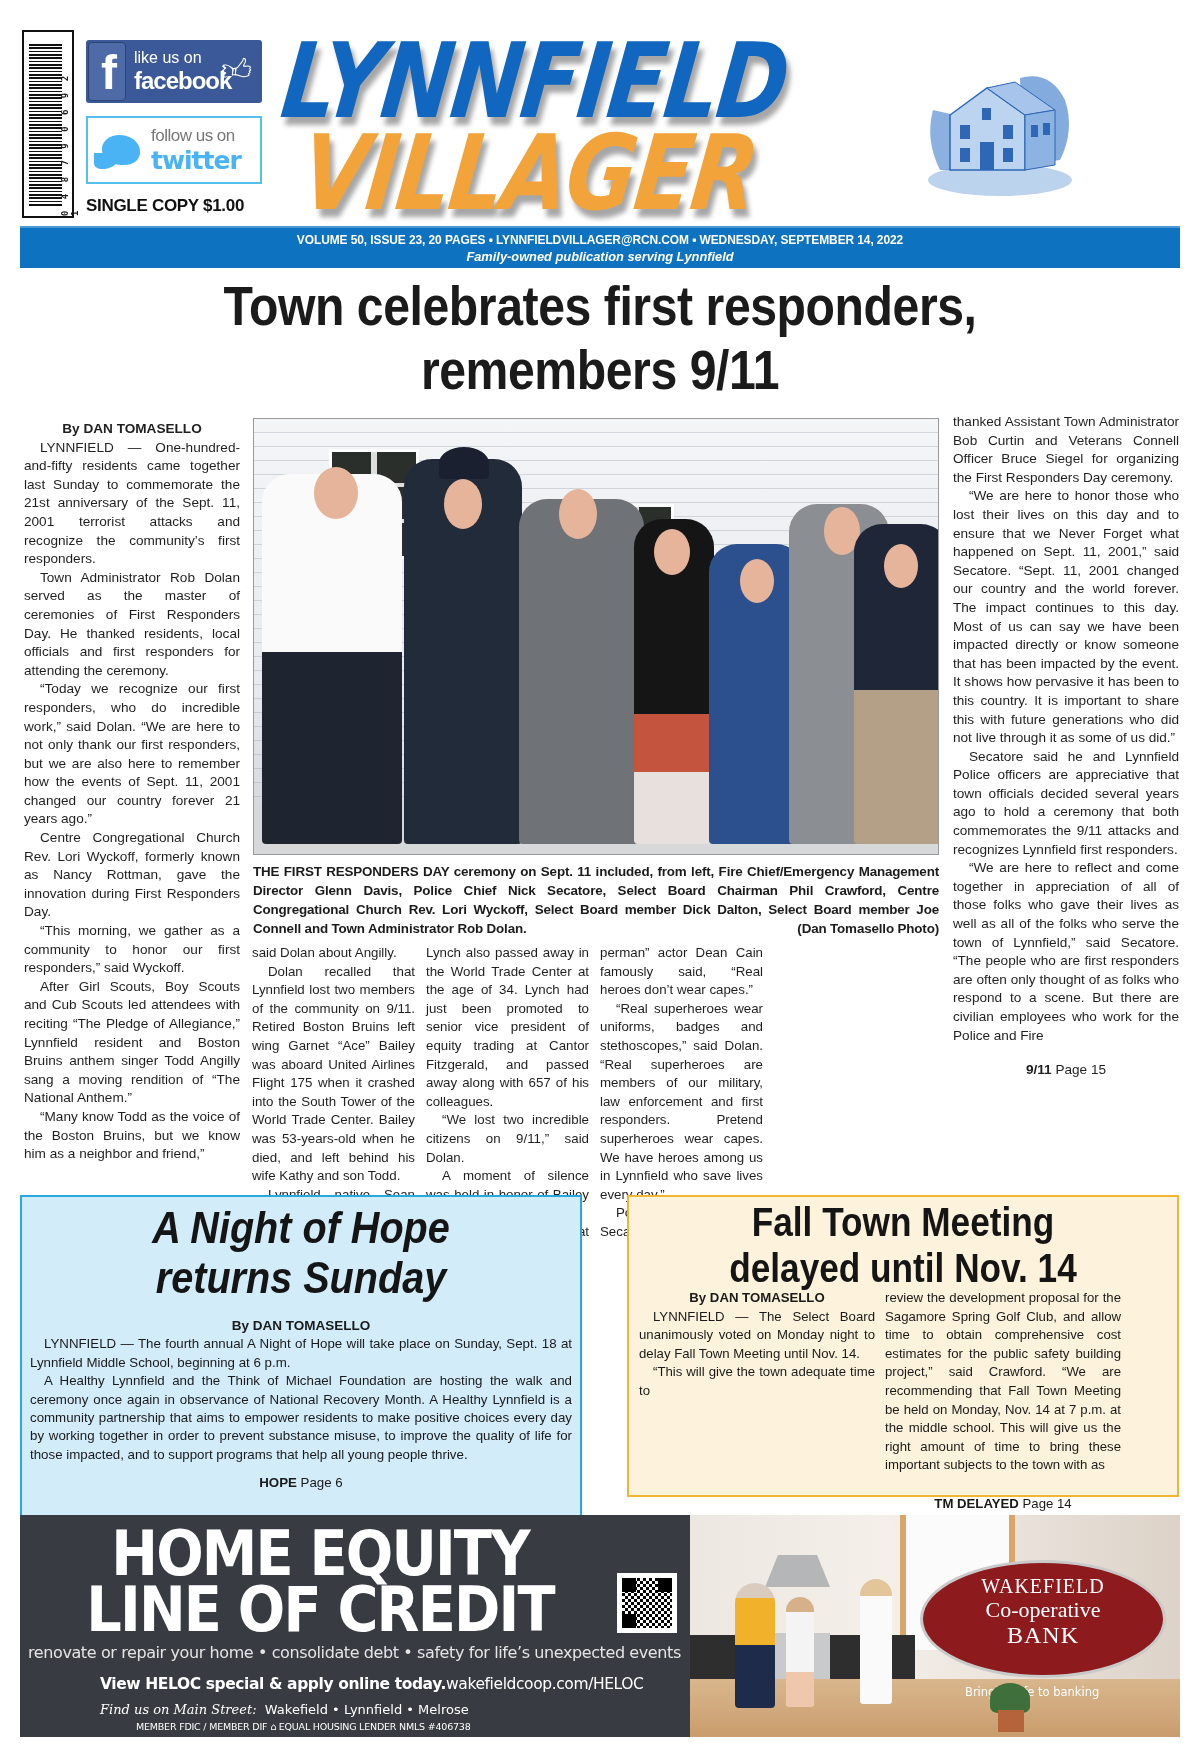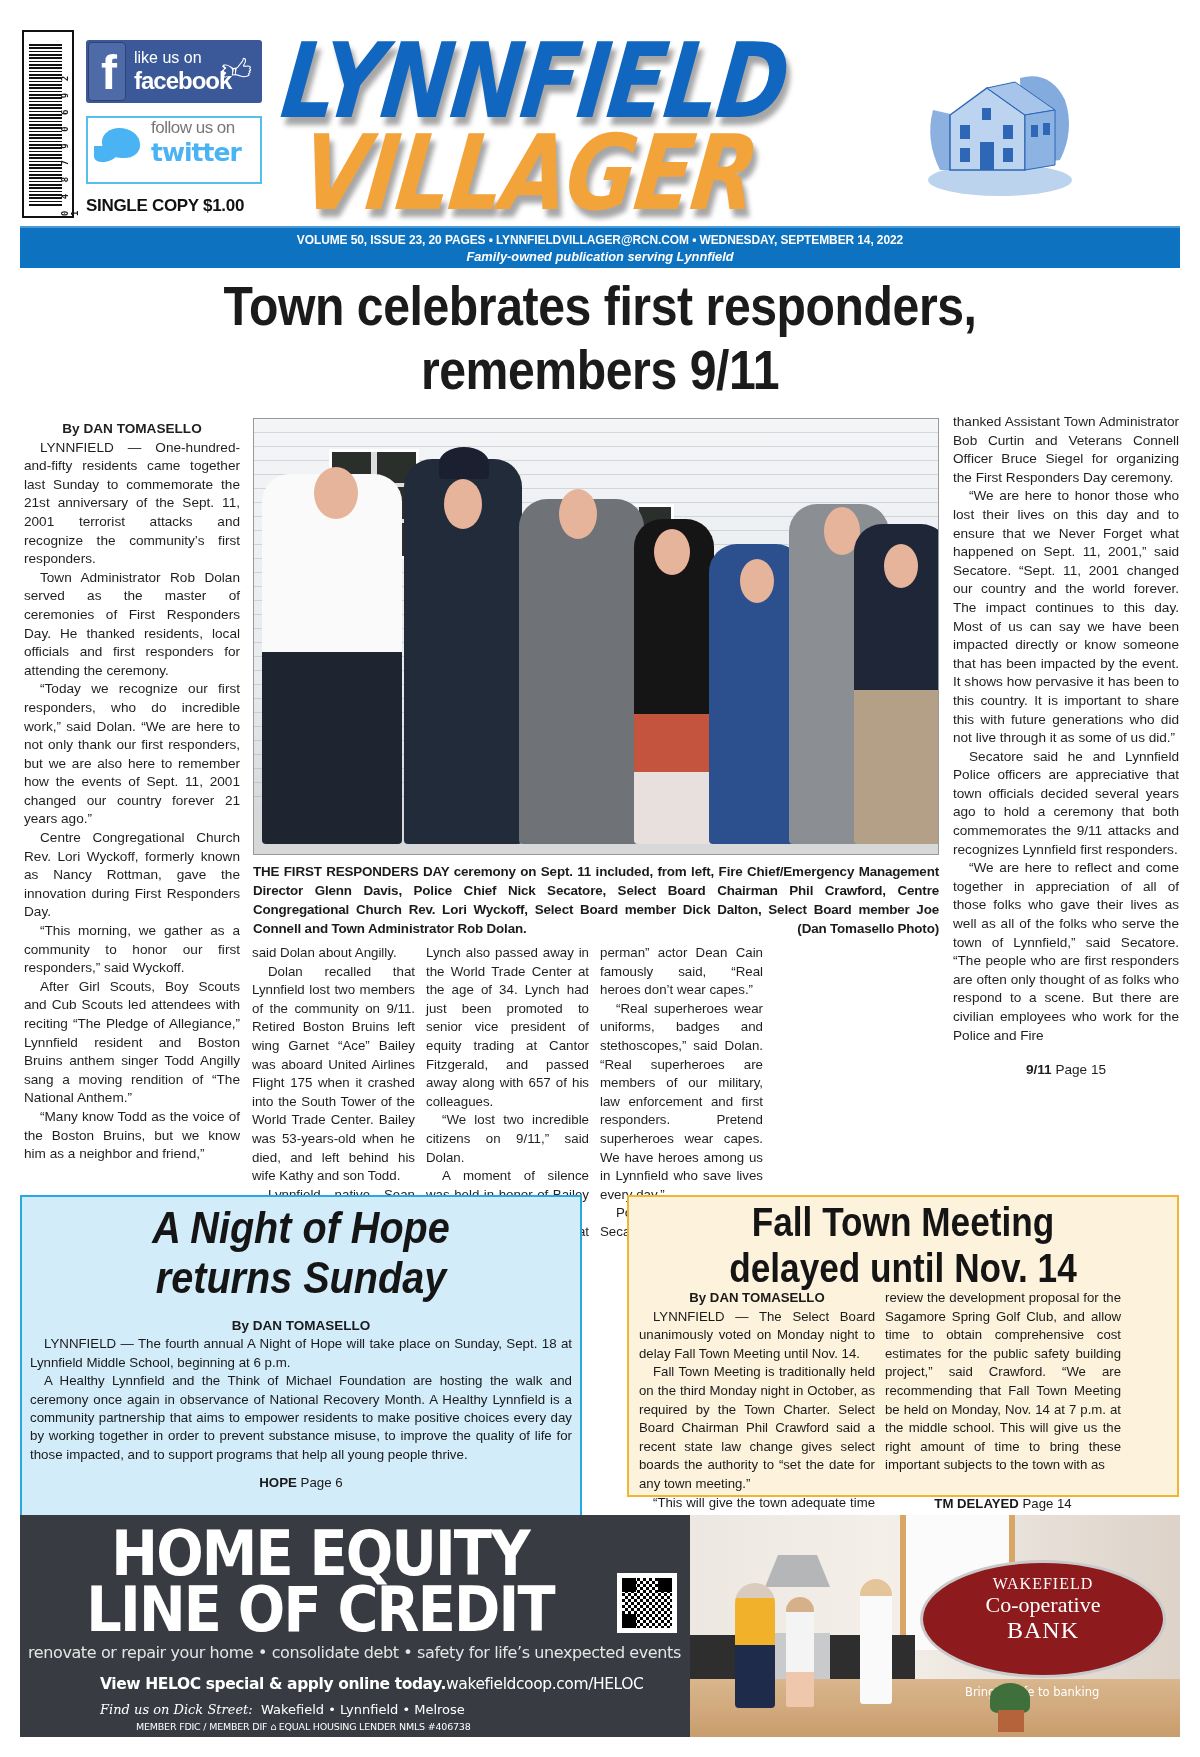--- a/index.html
+++ b/index.html
@@ -13,21 +13,21 @@
   .barcode .digits { position: absolute; right: 2px; top: 40px; width: 10px; font: bold 9px "DejaVu Sans Mono", monospace; writing-mode: vertical-rl; transform: rotate(180deg); letter-spacing: 3px; }
 
   .fb-badge { position: absolute; left: 86px; top: 40px; width: 176px; height: 63px; background: #3b5998; border-radius: 3px; display: flex; align-items: center; }
   .fb-badge .f-box { width: 38px; height: 59px; margin-left: 2px; background: #4e6ba8; border-radius: 4px; border: 1px solid #2d4373; position: relative; overflow: hidden; }
   .fb-badge .f-box span { position: absolute; left: 12px; top: 2px; font: bold 48px "Liberation Sans", sans-serif; color: #fff; }
   .fb-badge .txt { margin-left: 8px; color: #fff; line-height: 1; }
   .fb-badge .t1 { font: 16px "Liberation Sans Narrow", "Liberation Sans", sans-serif; }
   .fb-badge .t2 { font: bold 24px "Liberation Sans", sans-serif; letter-spacing: -1px; }
   .fb-badge .thumb { position: absolute; right: 10px; top: 12px; font-size: 30px; color: #fff; }
 
-  .tw-badge { position: absolute; left: 86px; top: 116px; width: 176px; height: 68px; border: 2px solid #55c0ee; background: #fff; display: flex; align-items: flex-start; }
+  .tw-badge { position: absolute; left: 86px; top: 116px; width: 176px; height: 68px; border: 2px solid #55c0ee; background: #fff; display: flex; align-items: center; }
   .tw-badge .bird { width: 55px; height: 50px; margin-left: 6px; position: relative; }
   .tw-badge .bird::before { content: ""; position: absolute; left: 8px; top: 10px; width: 38px; height: 30px; background: #4ab3f4; border-radius: 50% 60% 45% 55%; }
   .tw-badge .bird::after { content: ""; position: absolute; left: 0; top: 28px; width: 24px; height: 16px; background: #4ab3f4; border-radius: 0 0 80% 40%; }
   .tw-badge .txt { margin-left: 2px; line-height: 1; }
   .tw-badge .t1 { font: 17px "Liberation Sans", sans-serif; color: #777; letter-spacing: -0.5px; }
   .tw-badge .t2 { font: bold 25px "DejaVu Sans", sans-serif; color: #4ab3f4; letter-spacing: -1px; }
 
   .single-copy { position: absolute; left: 86px; top: 196px; font: bold 17px "Liberation Sans", sans-serif; color: #111; letter-spacing: -0.3px; }
 
   .logo { position: absolute; left: 290px; top: 28px; width: 480px; height: 190px; }
@@ -97,21 +97,21 @@
   .ad .url { position: absolute; left: 426px; top: 160px; font: 15.5px "DejaVu Sans", sans-serif; color: #fff; letter-spacing: -0.4px; }
   .ad .find { position: absolute; left: 80px; top: 187px; font: 13px "DejaVu Sans", sans-serif; color: #fff; }
   .ad .find i { font-family: "DejaVu Serif", serif; }
   .ad .legal { position: absolute; left: 88px; top: 206px; font: 9.5px "DejaVu Sans", sans-serif; color: #fff; letter-spacing: -0.2px; padding-left: 28px; }
   .ad .photo-side { position: absolute; left: 670px; top: 0; width: 490px; height: 222px; background: linear-gradient(90deg, #ece7e1 0%, #f4efe9 40%, #dcd2c8 100%); overflow: hidden; }
   .ad .floor { position: absolute; left: 0; bottom: 0; width: 100%; height: 58px; background: linear-gradient(180deg, #d9b68d, #c99d6d); }
   .ad .cab { position: absolute; left: 0; top: 120px; width: 225px; height: 70px; background: #2e2e2e; }
   .ad .hood { position: absolute; left: 75px; top: 40px; width: 65px; height: 32px; background: #b5b6b7; clip-path: polygon(20% 0, 80% 0, 100% 100%, 0 100%); }
   .ad .window { position: absolute; left: 210px; top: 0; width: 115px; height: 135px; background: #fbfbfb; border-left: 6px solid #d9a66a; border-right: 6px solid #d9a66a; }
   .ad .oval { position: absolute; left: 230px; top: 45px; width: 246px; height: 118px; border-radius: 50%; background: #8d1a1d; border: 3px solid #c9c9c9; color: #fff; text-align: center; font-family: "Liberation Serif", serif; }
-  .ad .oval .o1 { font-size: 16px; margin-top: 12px; letter-spacing: 1px; }
+  .ad .oval .o1 { font-size: 20px; margin-top: 12px; letter-spacing: 1px; }
   .ad .oval .o2 { font-size: 22px; line-height: 24px; }
   .ad .oval .o3 { font-size: 24px; letter-spacing: 1px; }
   .ad .slogan { position: absolute; left: 275px; top: 170px; font: 11.5px "DejaVu Sans", sans-serif; color: #fff; }
   .ad .fig { position: absolute; border-radius: 20px 20px 4px 4px; }
 </style>
 </head>
 <body>
 
 <div class="barcode">
   <div class="bars"></div>
@@ -250,39 +250,38 @@
 </div>
 
 <div class="box-tm">
   <div class="hd">
     <div>Fall Town Meeting</div>
     <div>delayed until Nov. 14</div>
   </div>
   <div class="c1">
     <p class="byline">By DAN TOMASELLO</p>
     <p>LYNNFIELD — The Select Board unanimously voted on Monday night to delay Fall Town Meeting until Nov. 14.</p>
-    <p>Fall Town Meeting is traditionally held on the third Monday night in October, as required by the Town Charter. Select Board Chairman Phil Crawford said a recent state law change gives select boards the authority to “set the date for any town meeting.”</p>
     <p>“This will give the town adequate time to</p>
   </div>
   <div class="c2">
     <p style="text-indent:0">review the development proposal for the Sagamore Spring Golf Club, and allow time to obtain comprehensive cost estimates for the public safety building project,” said Crawford. “We are recommending that Fall Town Meeting be held on Monday, Nov. 14 at 7 p.m. at the middle school. This will give us the right amount of time to bring these important subjects to the town with as</p>
     <p class="jump" style="margin-top:20px;"><b>TM DELAYED</b> <span>Page 14</span></p>
   </div>
 </div>
 
 <div class="ad">
   <div class="h1">HOME EQUITY</div>
   <div class="h2">LINE OF CREDIT</div>
   <div class="qr">
       <div></div>
     </div>
   <div class="tag">renovate or repair your home  •  consolidate debt  •  safety for life’s unexpected events</div>
   <div class="cta">View HELOC special &amp; apply online today.</div>
   <div class="url">wakefieldcoop.com/HELOC</div>
-  <div class="find"><i>Find us on Dick Street:</i>&nbsp; <span>Wakefield • Lynnfield • Melrose</span></div>
+  <div class="find"><i>Find us on Main Street:</i>&nbsp; <span>Wakefield • Lynnfield • Melrose</span></div>
   <div class="legal">MEMBER FDIC / MEMBER DIF ⌂  EQUAL HOUSING LENDER   NMLS #406738</div>
 
   <div class="photo-side">
     <div class="window"></div>
     <div class="hood"></div>
     <div class="cab"></div>
     <div style="position:absolute;left:75px;top:118px;width:65px;height:58px;background:#c9cacb;"></div>
     <div class="floor"></div>
     <div class="fig" style="left:45px;top:68px;width:40px;height:125px;background:linear-gradient(180deg,#d9cbbd 0 12%,#f1b12b 12% 50%,#1f2b4a 50%);"></div>
     <div class="fig" style="left:96px;top:82px;width:28px;height:110px;background:linear-gradient(180deg,#d6b089 0 14%,#f4f4f4 14% 68%,#efc7ad 68%);"></div>

